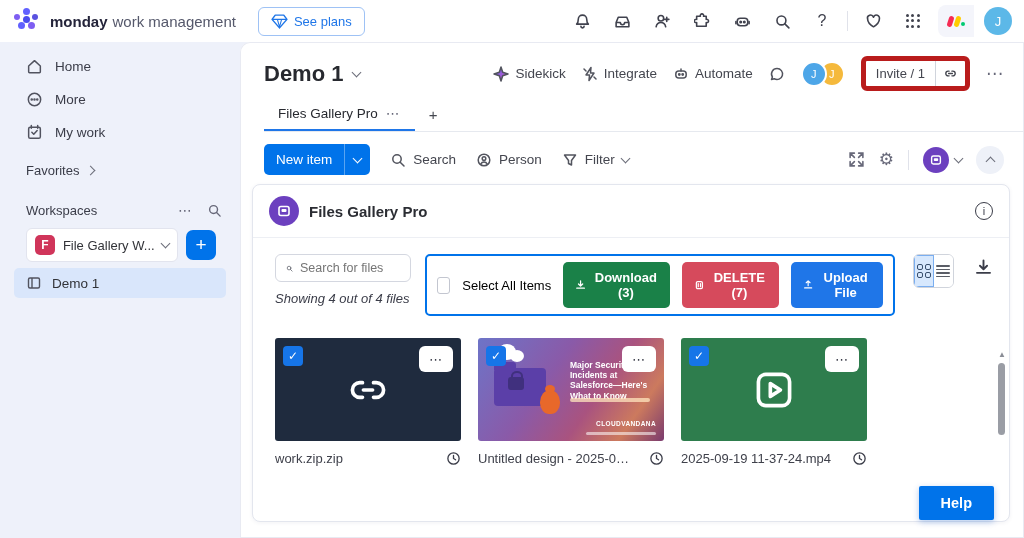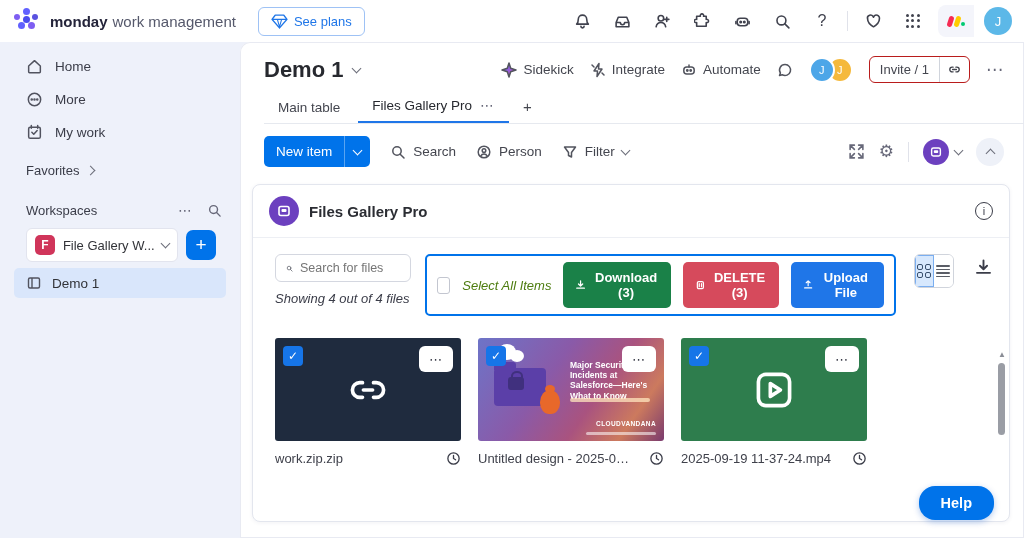--- a/index.html
+++ b/index.html
@@ -47,21 +47,21 @@
 
   
   .main { position:absolute; top:42px; left:240px; right:0; bottom:0; background:#ffffff; border-radius:10px 0 0 0; box-shadow:0 0 0 1px #e8eaf2 inset; }
   .bheader { display:flex; align-items:center; padding:14px 20px 4px 24px; }
   .btitle { font-size:22px; font-weight:bold; color:#27292f; display:flex; align-items:center; gap:10px; cursor:pointer; }
   .bh-right { margin-left:auto; display:flex; align-items:center; gap:16px; font-size:13.5px; color:#44464f; }
   .bh-act { display:flex; align-items:center; gap:6px; cursor:pointer; }
   .bh-act svg { width:16px; height:16px; stroke:#52545e; fill:none; stroke-width:1.5; stroke-linecap:round; stroke-linejoin:round; }
   .bh-avatars { display:flex; }
   .bh-avatars .av { width:26px; height:26px; border-radius:50%; border:2px solid #fff; color:#fff; font-size:11px; display:flex; align-items:center; justify-content:center; }
-  .invite { display:flex; align-items:stretch; border:1px solid #b91c1c; border-radius:6px; overflow:hidden; cursor:pointer; }
+  .invite { display:flex; align-items:stretch; border:5px solid #b91c1c; border-radius:6px; overflow:hidden; cursor:pointer; }
   .invite .txt { padding:5px 10px; font-size:13px; }
   .invite .lnk { border-left:1px solid #d0d4dc; display:flex; align-items:center; padding:0 7px; }
   .invite svg { width:15px; height:15px; stroke:#44464f; fill:none; stroke-width:1.5; stroke-linecap:round; }
 
   .tabs { display:flex; align-items:flex-end; gap:4px; margin:2px 0 0 24px; border-bottom:1px solid #e6e9ef; width:calc(100% - 24px); font-size:13.5px; }
   .tab { padding:8px 14px; color:#44464f; cursor:pointer; display:flex; gap:8px; align-items:center; }
   .tab.active { color:#27292f; border-bottom:2px solid #1f76e8; }
   .tab-plus { padding:8px 10px; color:#44464f; cursor:pointer; font-size:15px; }
 
   .toolbar { display:flex; align-items:center; gap:20px; padding:12px 20px 12px 24px; }
@@ -89,21 +89,21 @@
   .info-circ { margin-left:auto; width:18px; height:18px; border:1.4px solid #3a3c48; border-radius:50%; font-size:11px; color:#3a3c48; display:flex; align-items:center; justify-content:center; cursor:pointer; }
 
   .w-toolbar { display:flex; align-items:flex-start; padding:16px 16px 6px 22px; gap:14px; }
   .search-col { display:flex; flex-direction:column; gap:9px; }
   .file-search { display:flex; align-items:center; gap:7px; border:1px solid #d4d7e0; border-radius:6px; padding:6px 10px; width:136px; color:#676879; }
   .file-search input { border:none; outline:none; width:100px; font-size:12.5px; font-family:inherit; color:#3a3c48; }
   .file-search svg { width:13px; height:13px; stroke:#52545e; fill:none; stroke-width:1.6; stroke-linecap:round; }
   .showing { font-size:13px; color:#3a3c48;font-style:italic; }
   .sel-group { display:flex; align-items:center; gap:12px; border:2px solid #0073ea; border-radius:5px; padding:6px 10px; }
   .cb { width:17px; height:17px; border:1.5px solid #c3c6d0; border-radius:3px; background:#fff; cursor:pointer; }
-  .sel-label { font-size:13px; color:#4d7c0f; white-space:nowrap;font-style:italic; }
+  .sel-label { font-size:13px; color:#000000; white-space:nowrap; }
   .btn { display:flex; align-items:center; gap:7px; border:none; border-radius:5px; color:#fff; font-size:13px; font-weight:bold; padding:8px 12px; cursor:pointer; font-family:inherit; }
   .btn svg { width:14px; height:14px; stroke:#fff; fill:none; stroke-width:1.8; stroke-linecap:round; stroke-linejoin:round; }
   .btn.green { background:#1a8148; }
   .btn.red { background:#d64a5c; }
   .btn.blue { background:#1f76e8; }
   .view-toggle { display:flex; border:1px solid #d0d4dc; border-radius:6px; overflow:hidden; margin-left:4px; }
   .vt { width:32px; height:32px; display:flex; align-items:center; justify-content:center; background:#fff; cursor:pointer; }
   .vt.active { background:#d7e8fd; box-shadow:0 0 0 1px #7aaef0 inset; }
   .grid-ico { width:14px; height:14px; display:grid; grid-template-columns:1fr 1fr; gap:2.5px; }
   .grid-ico i { border:1.6px solid #39506e; border-radius:2px; }
@@ -137,21 +137,21 @@
   .bug:before { content:""; position:absolute; top:-5px; left:5px; width:10px; height:8px; background:#e8682a; border-radius:50%; }
   .headline { position:absolute; left:92px; top:22px; width:88px; color:#fff; font-weight:bold; font-size:8.5px; line-height:1.2; }
   .subline { position:absolute; left:92px; top:60px; width:80px; height:4px; background:rgba(255,230,190,.75); border-radius:2px; }
   .brandline { position:absolute; right:8px; bottom:14px; color:#fff; font-size:6.5px; font-weight:bold; letter-spacing:.4px; }
   .brandline2 { position:absolute; right:8px; bottom:6px; width:70px; height:3px; background:rgba(255,255,255,.55); border-radius:2px; }
 
   
   .wscroll { position:absolute; top:165px; right:3px; width:8px; height:150px; }
   .wscroll .arr { color:#8a8d96; font-size:8px; text-align:center; line-height:10px; }
   .wscroll .thumbbar { margin-top:3px; width:7px; height:72px; background:#9a9da5; border-radius:4px; }
-  .help-btn { position:absolute; right:30px; bottom:18px; background:#0073ea; color:#fff; font-size:14.5px; font-weight:bold; padding:9px 22px; border-radius:16px; cursor:pointer; box-shadow:0 2px 6px rgba(0,80,200,.3); z-index:9; }
+  .help-btn { position:absolute; right:30px; bottom:18px; background:#0073ea; color:#fff; font-size:14.5px; font-weight:bold; padding:9px 22px; border-radius:2px; cursor:pointer; box-shadow:0 2px 6px rgba(0,80,200,.3); z-index:9; }
 
   .spark { width:17px; height:17px; }
 </style>
 </head>
 <body>
 
 <div class="topbar">
   <div class="logo-cluster">
     <i style="left:9px;top:0;width:7px;height:7px;background:#6161ff"></i>
     <i style="left:0;top:6px;width:6px;height:6px;background:#7e5ef2"></i>
@@ -352,23 +352,20 @@
             <svg viewBox="0 0 16 16">
               <path d="M6.5 5.5h-1a2.5 2.5 0 000 5h1M9.5 5.5h1a2.5 2.5 0 010 5h-1M6 8h4"></path>
             </svg>
           </span>
       </div>
       <span class="dots3" style="font-size:17px">⋯</span>
     </div>
   </div>
 
   <div class="tabs">
-    <div class="tab">
-        <span>Main table</span>
-      </div>
     <div class="tab active">
       <span>Files Gallery Pro</span>
       <span class="dots3">⋯</span>
     </div>
     <div class="tab-plus"><span>+</span></div>
   </div>
 
   <div class="toolbar">
     <div class="newitem">
       <span class="lbl">New item</span>
@@ -456,21 +453,21 @@
           <svg viewBox="0 0 16 16">
               <path d="M8 2v7M5 6.5L8 9.5l3-3M2.5 12.5h11"></path>
             </svg>
           <span>Download (3)</span>
         </button>
         <button class="btn red">
           <svg viewBox="0 0 16 16">
               <rect x="3.5" y="3" width="9" height="10.5" rx="2"></rect>
               <path d="M6.3 6v4.5M9.7 6v4.5"></path>
             </svg>
-          <span>DELETE (3)</span>
+          <span>DELETE (7)</span>
         </button>
         <button class="btn blue">
           <svg viewBox="0 0 16 16">
               <path d="M8 9V2M5 4.5L8 1.5l3 3M2.5 12.5h11"></path>
             </svg>
           <span>Upload File</span>
         </button>
       </div>
 
       <div class="view-toggle">

